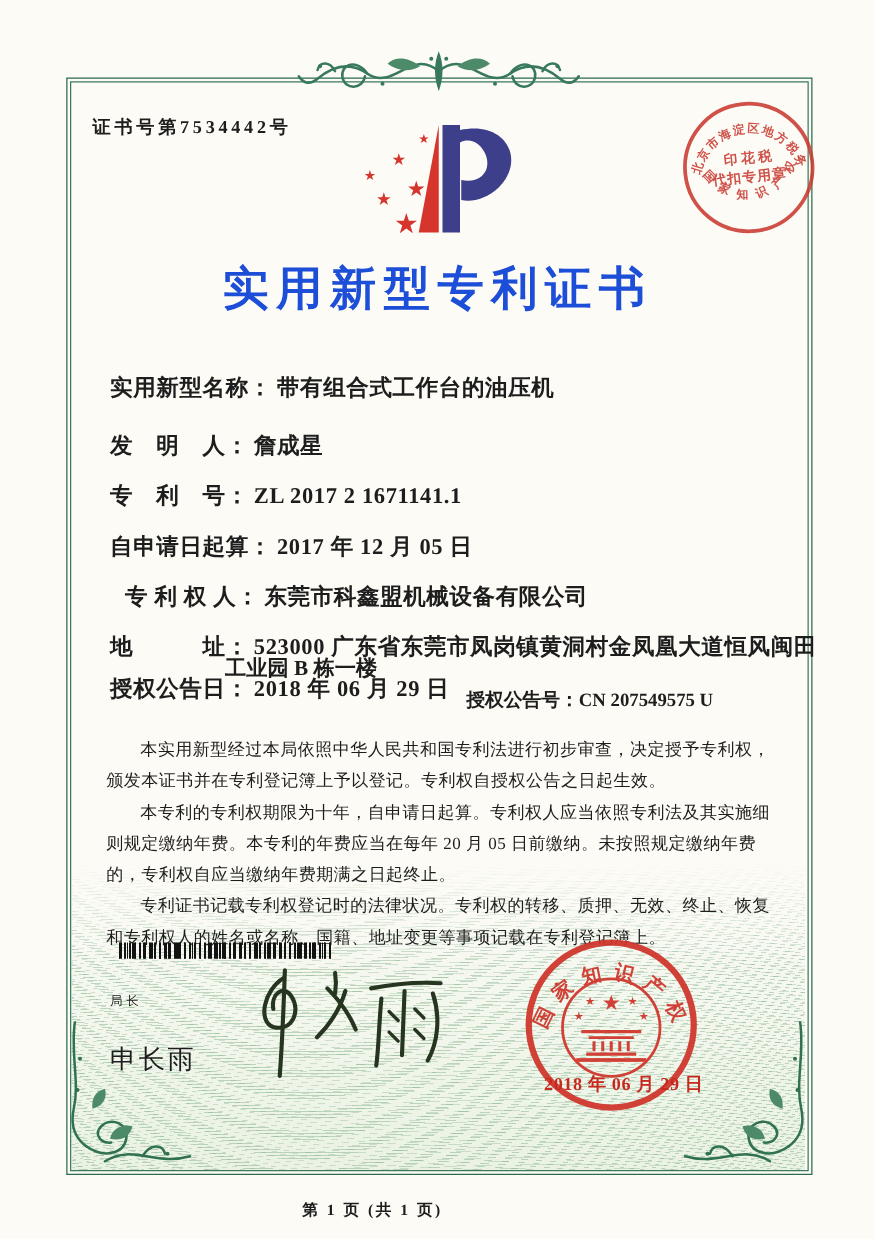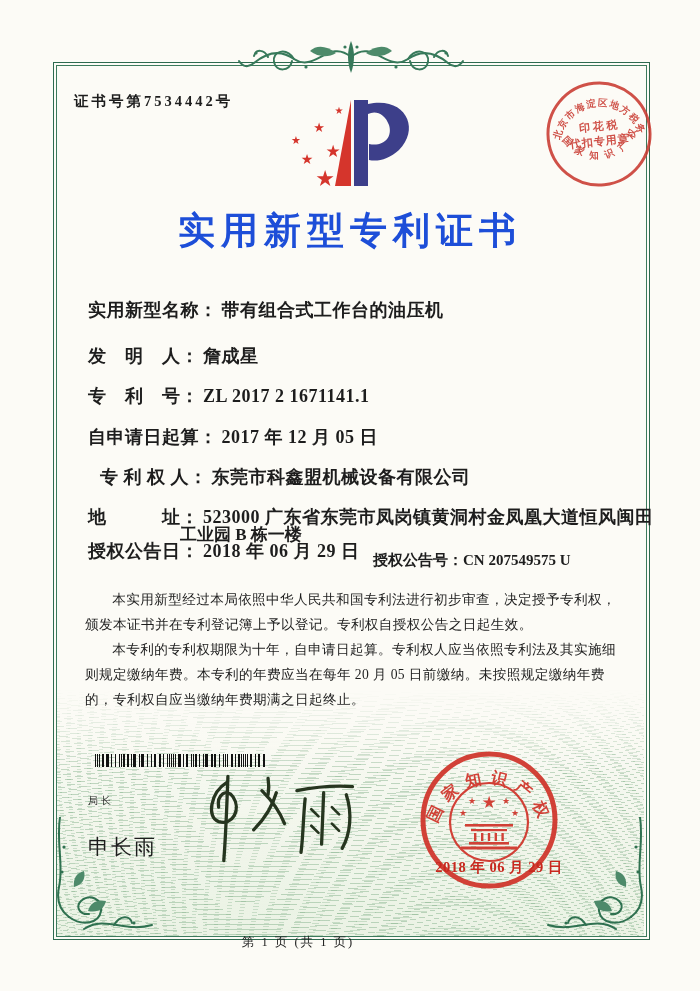--- a/index.html
+++ b/index.html
@@ -51,22 +51,22 @@
   .sig-title{position:absolute;left:88px;top:794px;font-family:"Liberation Sans","DejaVu Sans",sans-serif;font-size:10px;letter-spacing:3px;z-index:4;}
   .sig-name{position:absolute;left:88px;top:833px;font-family:"Liberation Sans","DejaVu Sans",sans-serif;font-size:21px;letter-spacing:2px;z-index:4;}
   .sig-hand{position:absolute;left:196px;top:770px;width:175px;height:98px;z-index:4;}
   .seal{position:absolute;left:399px;top:730px;width:180px;height:180px;z-index:4;opacity:.93;}
   .seal-date{
     position:absolute;left:424px;top:858px;width:150px;text-align:center;z-index:5;
     color:#c8281e;font-size:14.5px;font-weight:700;letter-spacing:.5px;white-space:nowrap;
   }
   .stamp{position:absolute;left:543px;top:78px;width:112px;height:112px;z-index:5;opacity:.88;transform:rotate(-6deg);}
   .footer{
-    position:absolute;left:0;top:934px;width:596px;text-align:center;
-    font-size:12.5px;letter-spacing:2px;font-weight:400;z-index:4;
+    position:absolute;left:0;top:960px;width:596px;text-align:center;
+    font-size:12.5px;letter-spacing:2px;font-weight:700;z-index:4;
   }
 </style>
 </head>
 <body>
 
 <div class="waves"></div>
 
 <div class="frame"></div>
 
 <svg class="ornament" style="left:237px;top:30px;" width="228" height="54" viewBox="0 0 228 54">
@@ -152,20 +152,21 @@
 <div class="field" style="top:539px;">
   <span>授权公告日：</span><span class="val">2018 年 06 月 29 日</span>
 </div>
 <div class="pubno">
   <span>授权公告号：</span><span class="val">CN 207549575 U</span>
 </div>
 
 <div class="paras">
   <p>本实用新型经过本局依照中华人民共和国专利法进行初步审查，决定授予专利权，颁发本证书并在专利登记簿上予以登记。专利权自授权公告之日起生效。</p>
   <p>本专利的专利权期限为十年，自申请日起算。专利权人应当依照专利法及其实施细则规定缴纳年费。本专利的年费应当在每年 20 月 05 日前缴纳。未按照规定缴纳年费的，专利权自应当缴纳年费期满之日起终止。</p>
+  <p>专利证书记载专利权登记时的法律状况。专利权的转移、质押、无效、终止、恢复和专利权人的姓名或名称、国籍、地址变更等事项记载在专利登记簿上。</p>
 </div>
 
 <div class="barcode"></div>
 
 <div class="sig-title">局长</div>
 <div class="sig-name">申长雨</div>
 <svg class="sig-hand" viewBox="0 0 170 95">
   <g fill="none" stroke="#26351f" stroke-width="3.2" stroke-linecap="round">
     <path d="M30,12 C14,22 10,46 22,50 C36,54 44,38 36,26 C30,17 20,24 22,36"></path>
     <path d="M31,6 C30,35 29,62 27,88"></path>

